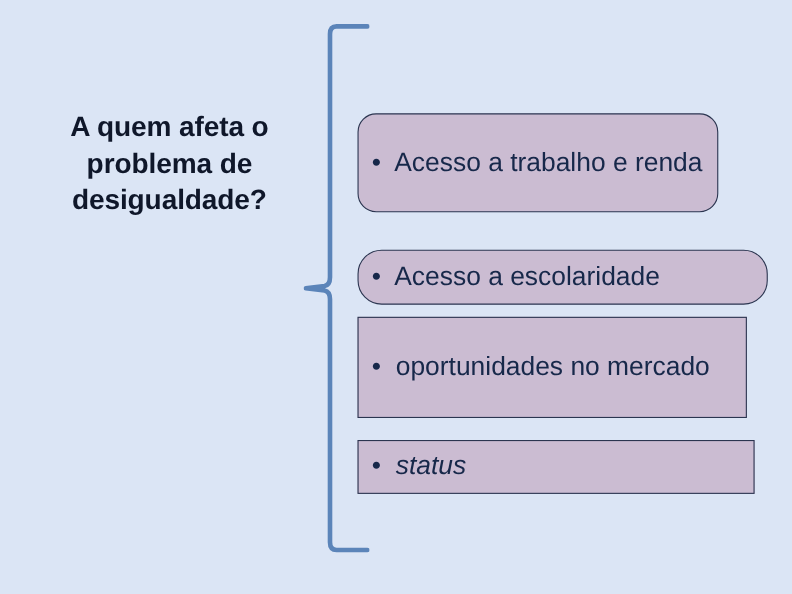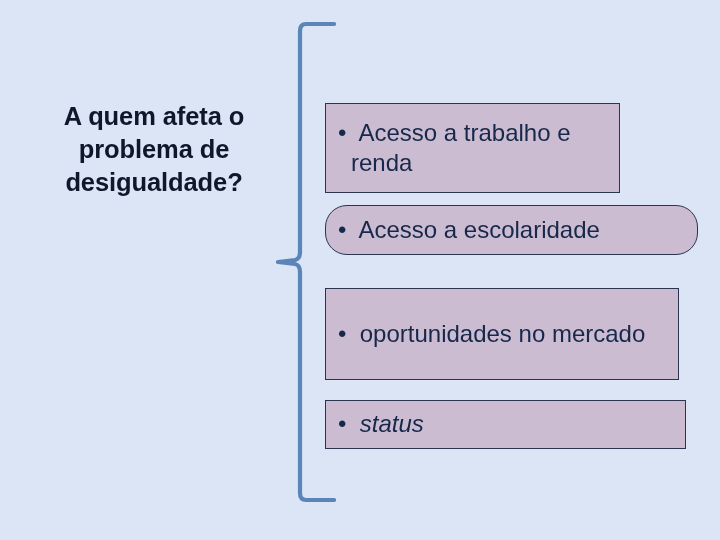--- a/index.html
+++ b/index.html
@@ -70,22 +70,22 @@
   .box-inner {
     padding: 0 10px 0 12px;
     width: 100%;
     font-size: 24px;
     line-height: 1.27;
     text-indent: -13px;
     padding-left: 25px;
   }
   .box-inner.italic { font-style: italic; }
 
-  #box-1 { left: 325px; top: 103px; width: 295px; height: 90px; }
-  #box-2 { left: 325px; top: 205px; width: 373px; height: 50px; border-radius: 22px; }
+  #box-1 { left: 325px; top: 103px; width: 328px; height: 90px; border-radius: 17px; }
+  #box-2 { left: 325px; top: 227px; width: 373px; height: 50px; border-radius: 22px; }
   #box-3 { left: 325px; top: 288px; width: 354px; height: 92px; }
   #box-4 { left: 325px; top: 400px; width: 361px; height: 49px; }
 </style>
 </head>
 <body>
 
 <div id="slide">
 
   <div class="left-col">
     <div class="heading-question">A quem afeta o problema de desigualdade?</div>

